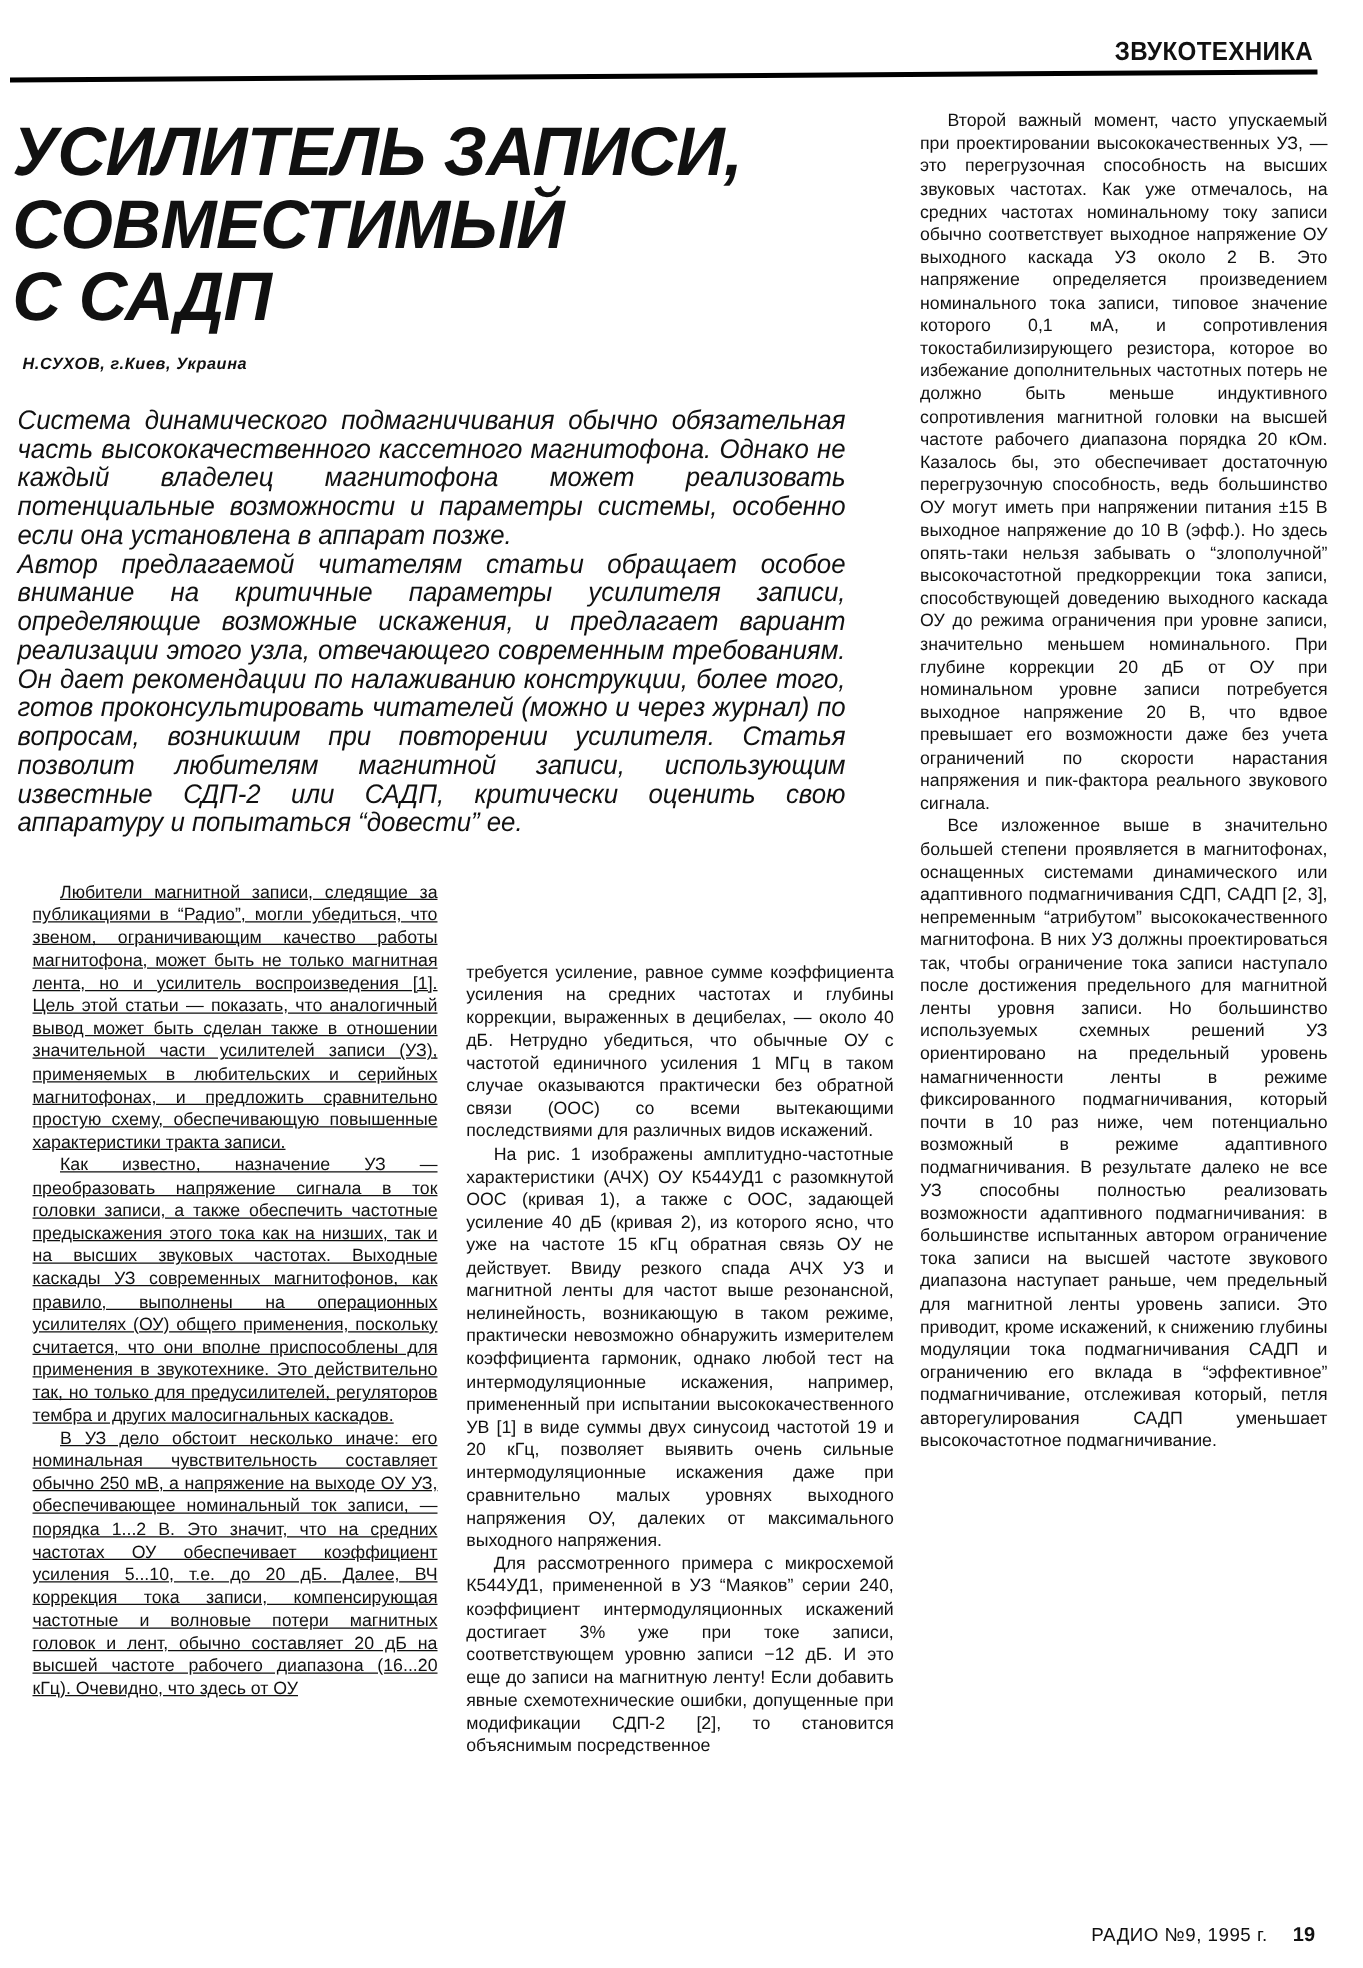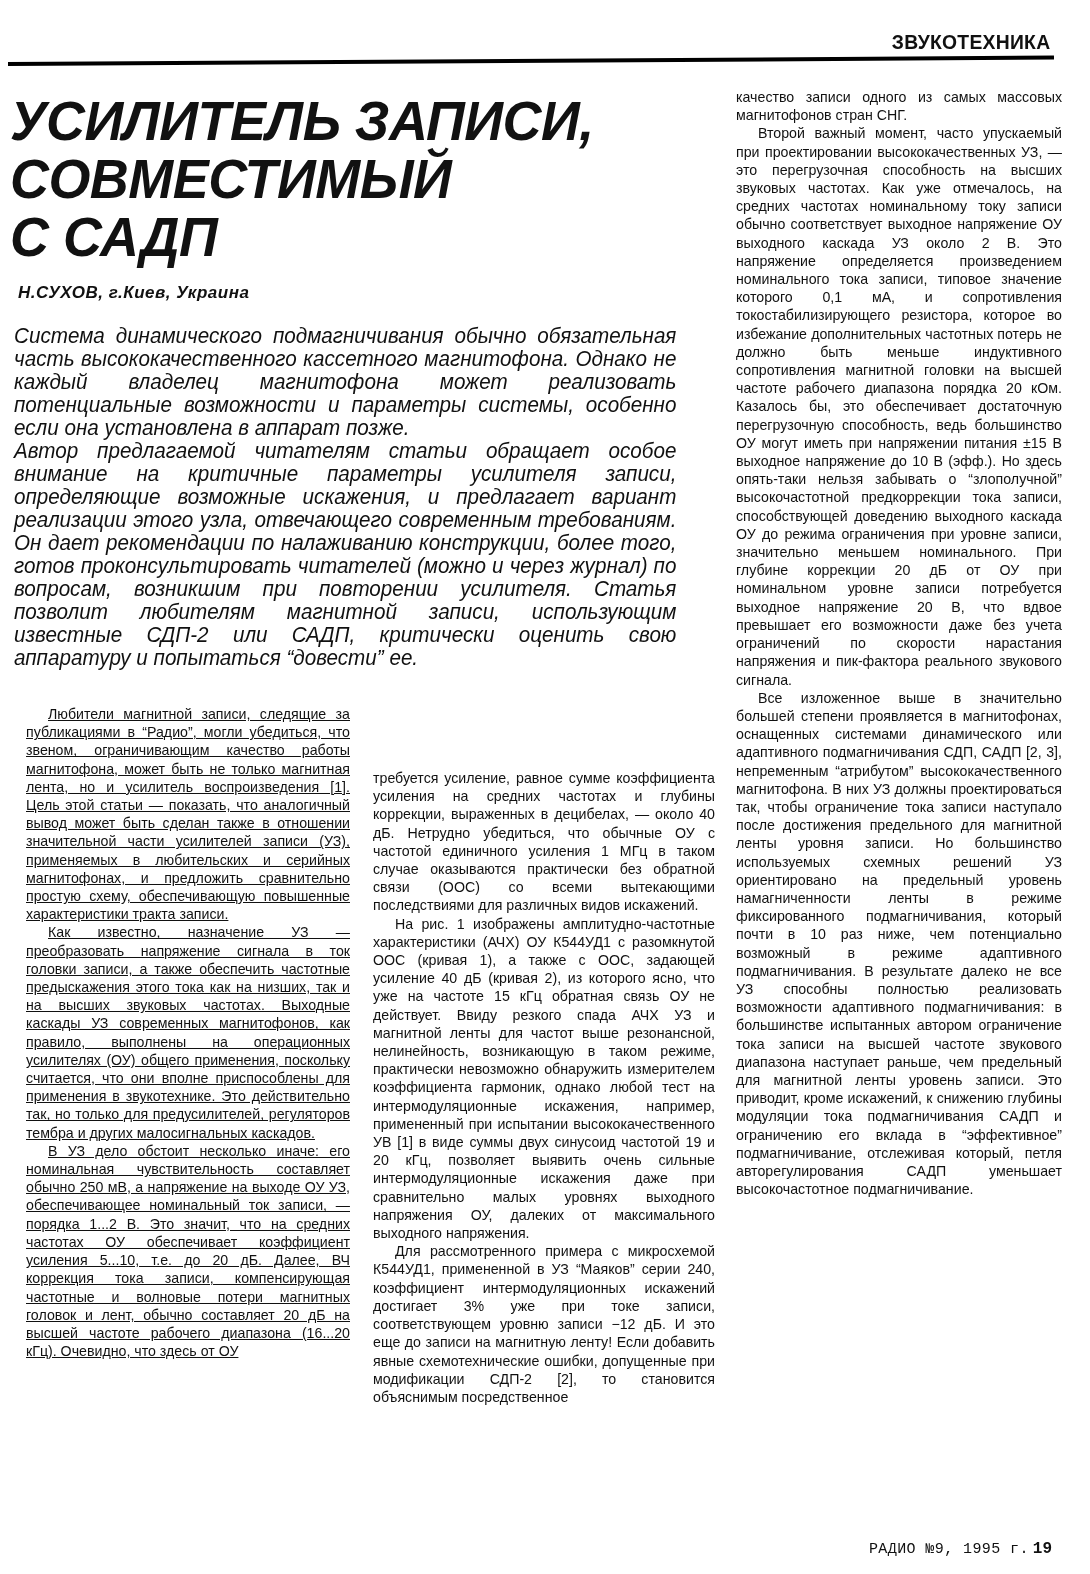--- a/index.html
+++ b/index.html
@@ -1,30 +1,30 @@
 <!DOCTYPE html>
 <html><head>
 <meta charset="utf-8">
 <style>
   html, body { margin:0; padding:0; background:#fff; }
   body { width:1090px; height:1574px; position:relative; overflow:hidden; color:#111; font-family:"Liberation Sans", sans-serif; }
   .section-label { position:absolute; right:40px; top:30px; font-family:"Liberation Sans", sans-serif; font-weight:bold; font-size:21px; letter-spacing:0.3px; transform:scaleX(0.92); transform-origin:right; }
   .rule { position:absolute; left:8px; right:36px; top:62px; height:0; border-top:4px solid #000; transform:rotate(-0.35deg); transform-origin:left; }
   .title { position:absolute; left:10px; top:92px; width:640px; font-family:"Liberation Sans", sans-serif; font-weight:bold; font-style:italic; font-size:55px; line-height:58px; margin:0; letter-spacing:-0.5px; transform:scaleX(0.98); transform-origin:left; }
   .title span { display:block; }
-  .byline { position:absolute; left:18px; top:283px; font-weight:bold; font-style:italic; font-size:17px; letter-spacing:0.5px; }
+  .byline { position:absolute; left:18px; top:283px; font-weight:bold; font-style:italic; font-size:13px; letter-spacing:0.5px; }
   .lead { position:absolute; left:14px; top:325px; width:690px; font-style:italic; font-size:21.5px; line-height:23px; text-align:justify; transform:scaleX(0.96); transform-origin:left; }
   .lead p { margin:0; text-indent:0; }
   .col { position:absolute; font-size:14.2px; line-height:18.2px; text-align:justify; hyphens:manual; }
   .col p { margin:0; text-indent:22px; }
   .col p.cont { text-indent:0; }
   .col1 { left:26px; top:705px; width:324px;text-decoration:underline; }
   .col2 { left:373px; top:769px; width:342px; }
   .col3 { left:736px; top:88px; width:326px; }
-  .footer { position:absolute; right:38px; top:1540px; display:flex; align-items:flex-end; gap:4px;font-family:Liberation Mono, monospace; }
+  .footer { position:absolute; right:38px; top:1540px; display:flex; align-items:flex-start; gap:20px; }
   .footer .journal { font-size:15px; letter-spacing:0.4px; }
   .footer .page-num { font-size:16px; font-weight:bold; }
 </style>
 </head>
 <body>
 
 <div class="section-label">ЗВУКОТЕХНИКА</div>
 <div class="rule"></div>
 
 <h1 class="title">
@@ -46,21 +46,20 @@
   <p>В УЗ дело обстоит несколько иначе: его номинальная чувствительность составляет обычно 250 мВ, а напряжение на выходе ОУ УЗ, обеспечивающее номинальный ток записи, — порядка 1...2 В. Это значит, что на средних частотах ОУ обеспечивает коэффициент усиления 5...10, т.е. до 20 дБ. Далее, ВЧ коррекция тока записи, компенсирующая частотные и волновые потери магнитных головок и лент, обычно составляет 20 дБ на высшей частоте рабочего диапазона (16...20 кГц). Очевидно, что здесь от ОУ</p>
 </div>
 
 <div class="col col2">
   <p class="cont">требуется усиление, равное сумме коэффициента усиления на средних частотах и глубины коррекции, выраженных в децибелах, — около 40 дБ. Нетрудно убедиться, что обычные ОУ с частотой единичного усиления 1 МГц в таком случае оказываются практически без обратной связи (ООС) со всеми вытекающими последствиями для различных видов искажений.</p>
   <p>На рис. 1 изображены амплитудно-частотные характеристики (АЧХ) ОУ К544УД1 с разомкнутой ООС (кривая 1), а также с ООС, задающей усиление 40 дБ (кривая 2), из которого ясно, что уже на частоте 15 кГц обратная связь ОУ не действует. Ввиду резкого спада АЧХ УЗ и магнитной ленты для частот выше резонансной, нелинейность, возникающую в таком режиме, практически невозможно обнаружить измерителем коэффициента гармоник, однако любой тест на интермодуляционные искажения, например, примененный при испытании высококачественного УВ [1] в виде суммы двух синусоид частотой 19 и 20 кГц, позволяет выявить очень сильные интермодуляционные искажения даже при сравнительно малых уровнях выходного напряжения ОУ, далеких от максимального выходного напряжения.</p>
   <p>Для рассмотренного примера с микросхемой К544УД1, примененной в УЗ “Маяков” серии 240, коэффициент интермодуляционных искажений достигает 3% уже при токе записи, соответствующем уровню записи −12 дБ. И это еще до записи на магнитную ленту! Если добавить явные схемотехнические ошибки, допущенные при модификации СДП-2 [2], то становится объяснимым посредственное</p>
 </div>
 
 <div class="col col3">
-  <p class="cont">качество записи одного из самых массовых магнитофонов стран СНГ.</p>
   <p>Второй важный момент, часто упускаемый при проектировании высококачественных УЗ, — это перегрузочная способность на высших звуковых частотах. Как уже отмечалось, на средних частотах номинальному току записи обычно соответствует выходное напряжение ОУ выходного каскада УЗ около 2 В. Это напряжение определяется произведением номинального тока записи, типовое значение которого 0,1 мА, и сопротивления токостабилизирующего резистора, которое во избежание дополнительных частотных потерь не должно быть меньше индуктивного сопротивления магнитной головки на высшей частоте рабочего диапазона порядка 20 кОм. Казалось бы, это обеспечивает достаточную перегрузочную способность, ведь большинство ОУ могут иметь при напряжении питания ±15 В выходное напряжение до 10 В (эфф.). Но здесь опять-таки нельзя забывать о “злополучной” высокочастотной предкоррекции тока записи, способствующей доведению выходного каскада ОУ до режима ограничения при уровне записи, значительно меньшем номинального. При глубине коррекции 20 дБ от ОУ при номинальном уровне записи потребуется выходное напряжение 20 В, что вдвое превышает его возможности даже без учета ограничений по скорости нарастания напряжения и пик-фактора реального звукового сигнала.</p>
   <p>Все изложенное выше в значительно большей степени проявляется в магнитофонах, оснащенных системами динамического или адаптивного подмагничивания СДП, САДП [2, 3], непременным “атрибутом” высококачественного магнитофона. В них УЗ должны проектироваться так, чтобы ограничение тока записи наступало после достижения предельного для магнитной ленты уровня записи. Но большинство используемых схемных решений УЗ ориентировано на предельный уровень намагниченности ленты в режиме фиксированного подмагничивания, который почти в 10 раз ниже, чем потенциально возможный в режиме адаптивного подмагничивания. В результате далеко не все УЗ способны полностью реализовать возможности адаптивного подмагничивания: в большинстве испытанных автором ограничение тока записи на высшей частоте звукового диапазона наступает раньше, чем предельный для магнитной ленты уровень записи. Это приводит, кроме искажений, к снижению глубины модуляции тока подмагничивания САДП и ограничению его вклада в “эффективное” подмагничивание, отслеживая который, петля авторегулирования САДП уменьшает высокочастотное подмагничивание.</p>
 </div>
 
 <div class="footer">
   <span class="journal">РАДИО №9, 1995 г.</span>
   <span class="page-num">19</span>
 </div>
 
 </body></html>

